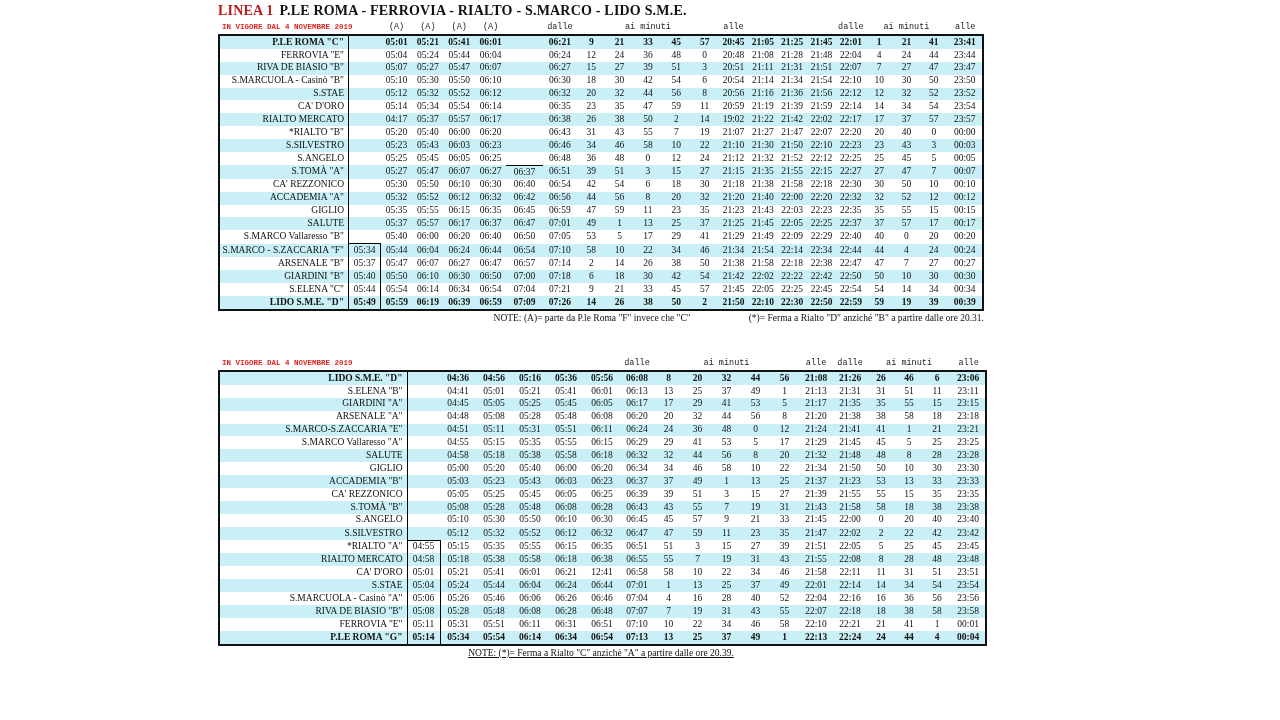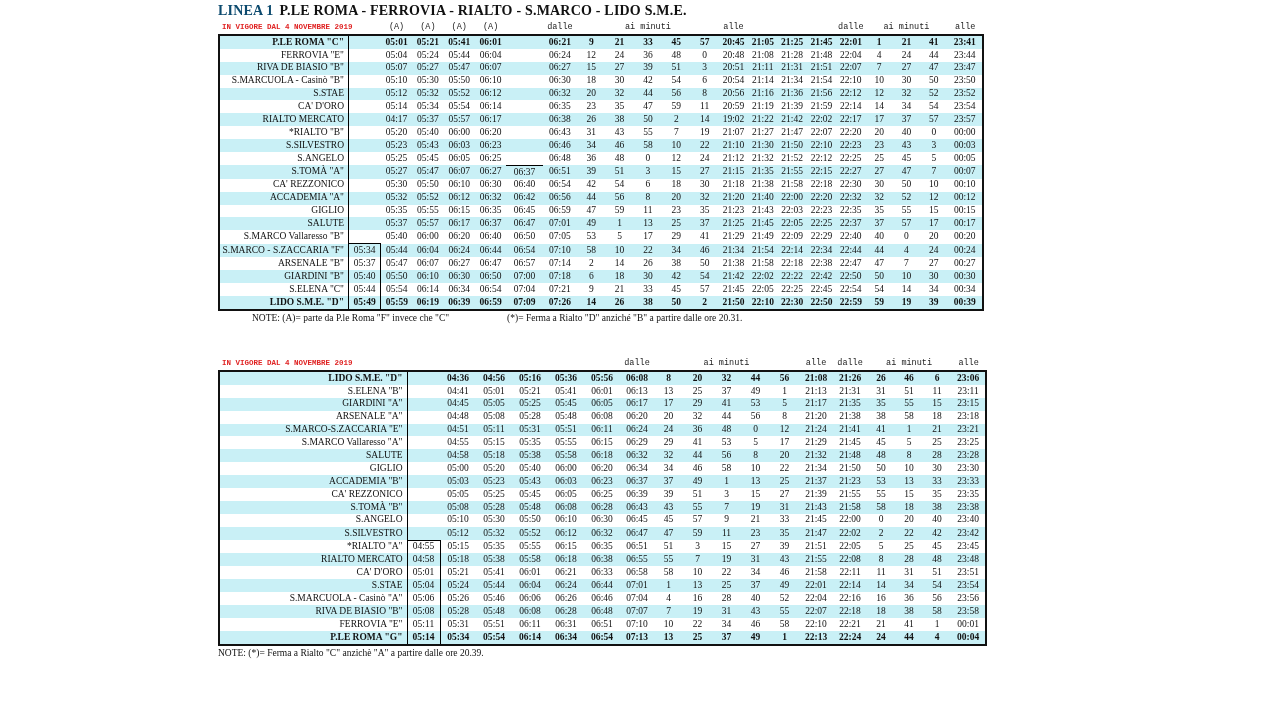--- a/index.html
+++ b/index.html
@@ -5,21 +5,21 @@
   html,body{margin:0;padding:0;}
   body{
     width:1280px;height:720px;background:#ffffff;
     font-family:"Liberation Serif", serif;
     position:relative;overflow:hidden;
   }
   .block{position:absolute;left:218px;width:766px;}
   #block1{top:3px;}
   #block2{top:357px;}
   .titleline{white-space:nowrap;font-weight:bold;font-size:14px;letter-spacing:0.2px;margin:0 0 2px 0;color:#111;}
-  .linea{color:#0c4a6e;margin-right:6px;}
+  .linea{color:#b91c1c;margin-right:6px;}
   table.tt{border-collapse:collapse;table-layout:fixed;width:766px;}
   table.tt thead td{
     font-size:8.5px;text-align:center;height:13px;padding:0;line-height:1;
     color:#222;font-family:Liberation Mono, monospace;white-space:nowrap;
   }
   table.tt thead td.validity{
     text-align:left;color:#e02424;font-size:7.5px;font-weight:bold;
     padding-left:3px;overflow:visible;
   }
   table.tt tbody{border:2.5px solid #111;}
@@ -28,22 +28,22 @@
     white-space:nowrap;color:#111;overflow:visible;
   }
   table.tt tbody tr:nth-child(odd){background:#c9f0f6;}
   table.tt tbody tr.bold td{font-weight:bold;}
   table.tt tbody td.station{
     text-align:right;padding-right:4px;border-right:1px solid #000;
   }
   table.tt tbody td.vline{border-right:1px solid #000;}
   table.tt tbody td.marker{border-bottom:1.5px solid #000;}
   .noteline{font-size:9.5px;color:#111;margin-top:2px;white-space:nowrap;}
-  .note-flex{display:flex;gap:58px;margin-left:34px;}
-  .note-center{text-align:left;}
+  .note-flex{display:flex;gap:58px;margin-left:34px;justify-content:flex-end;}
+  .note-center{text-align:center;text-decoration:underline;}
 </style>
 </head>
 <body>
 
 <div class="block" id="block1">
   <div class="titleline">
     <span class="linea">LINEA 1</span><span>P.LE ROMA - FERROVIA - RIALTO - S.MARCO - LIDO S.M.E.</span>
   </div>
   <table class="tt">
     <colgroup>
@@ -951,21 +951,21 @@
           <td>48</td>
           <td>23:48</td>
         </tr>
         <tr>
           <td class="station">CA' D'ORO</td>
           <td class="vline">05:01</td>
           <td>05:21</td>
           <td>05:41</td>
           <td>06:01</td>
           <td>06:21</td>
-          <td>06:33</td>
+          <td>12:41</td>
           <td>06:58</td>
           <td>58</td>
           <td>10</td>
           <td>22</td>
           <td>34</td>
           <td>46</td>
           <td>21:58</td>
           <td>22:11</td>
           <td>11</td>
           <td>31</td>

